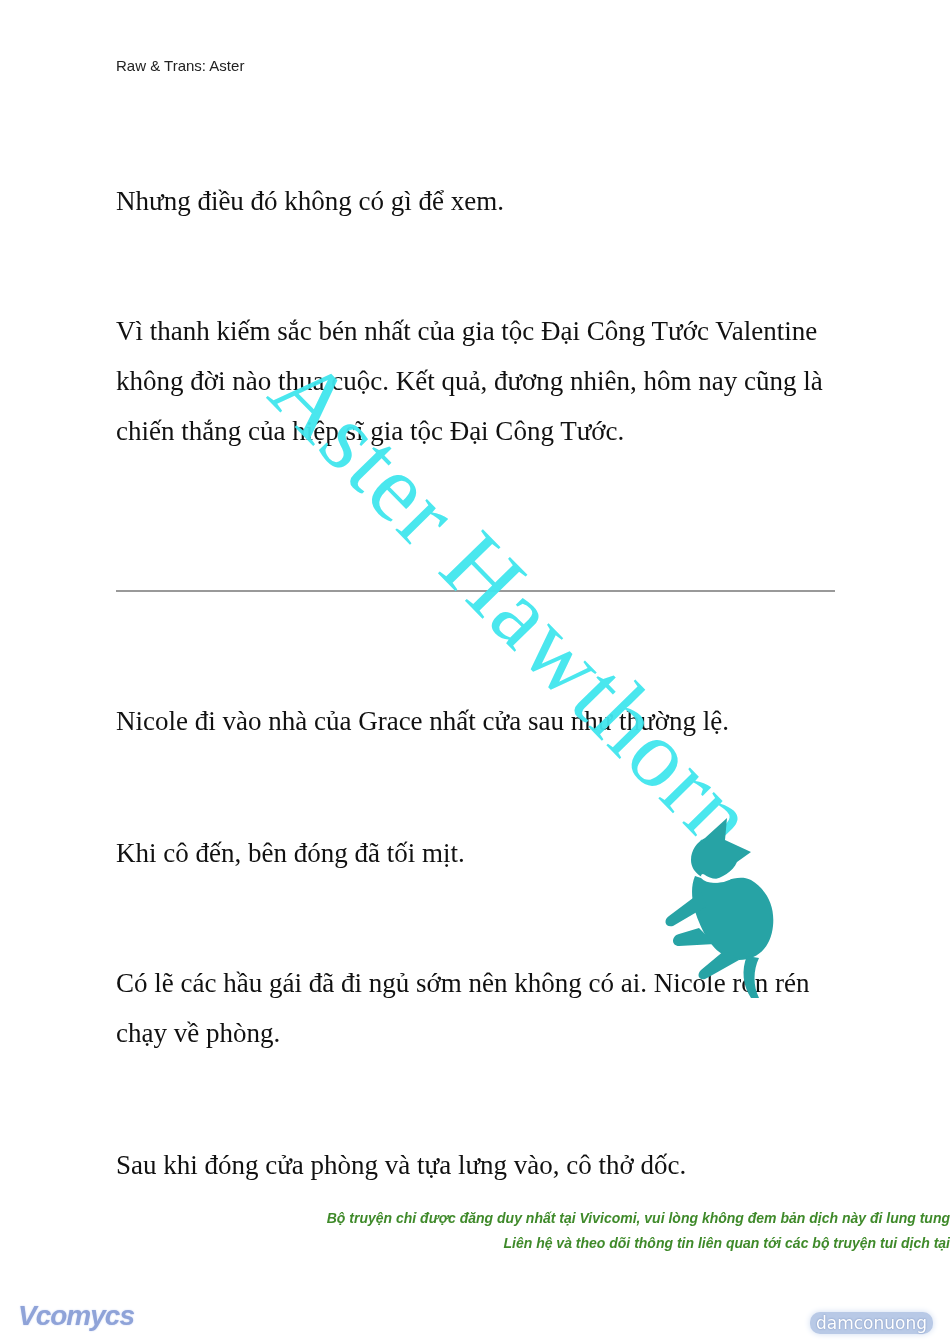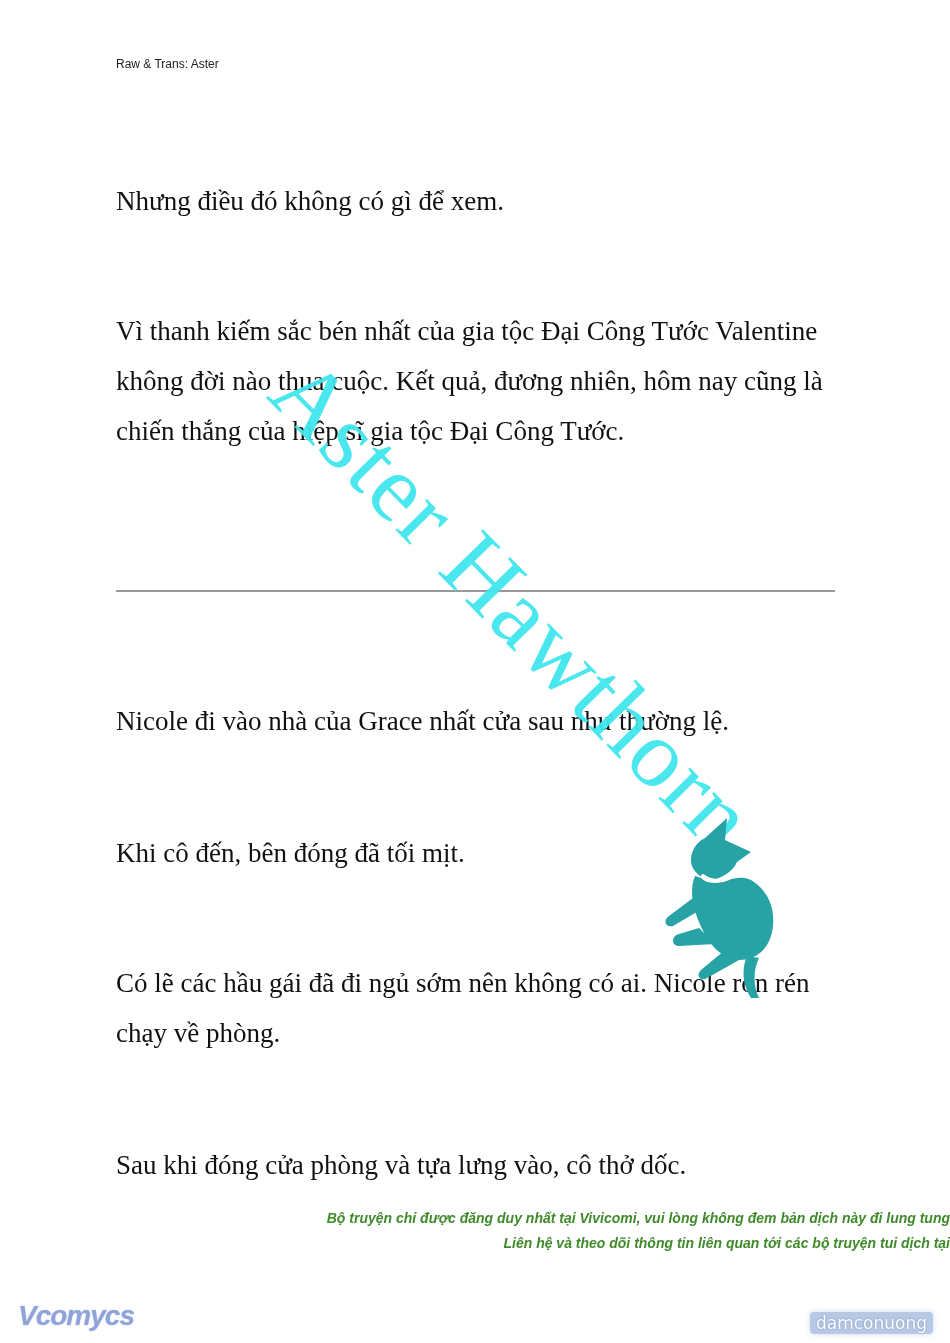--- a/index.html
+++ b/index.html
@@ -1,20 +1,20 @@
 <!DOCTYPE html>
 <html><head>
   <meta charset="utf-8">
   <style>
     html, body { margin: 0; padding: 0; background: #ffffff; }
     body { width: 950px; height: 1343px; position: relative; overflow: hidden; }
     .page { position: absolute; left: 0; top: 0; width: 950px; height: 1343px; background: #fff; }
     .header-credit {
       position: absolute; left: 116px; top: 57px;
-      font-family: "Liberation Sans", sans-serif; font-size: 12px; color: #222;
+      font-family: "Liberation Sans", sans-serif; font-size: 15px; color: #222;
     }
     .para {
       position: absolute; left: 116px; width: 730px;
       font-family: "Liberation Serif", serif; font-size: 27px; color: #111;
       line-height: 50px; margin: 0;
     }
     .divider {
       position: absolute; left: 116px; top: 590px; width: 719px; height: 2px;
       background: #999;
     }
@@ -33,21 +33,21 @@
     }
     .logo-vcomycs {
       position: absolute; left: 18px; top: 1300px;
       font-family: "Liberation Sans", sans-serif; font-style: italic; font-weight: bold;
       font-size: 28px; color: #8fa3d8; letter-spacing: -1px;
       text-shadow: 0 0 2px #c9d4f2;
     }
     .logo-damconuong {
       position: absolute; left: 810px; top: 1312px; padding: 1px 6px;
       font-family: "DejaVu Sans", sans-serif; font-size: 17px; color: #ffffff;
-      background: #b8c9e6; border-radius: 4px;
+      background: #b8c9e6; border-radius: 10px;
       text-shadow: 0 0 2px #6f87b8;
       box-shadow: 0 0 6px #cfdcf1;
     }
   </style>
 </head>
 <body>
 
 <div class="page">
 
   <div class="header-credit">Raw &amp; Trans: Aster</div>

